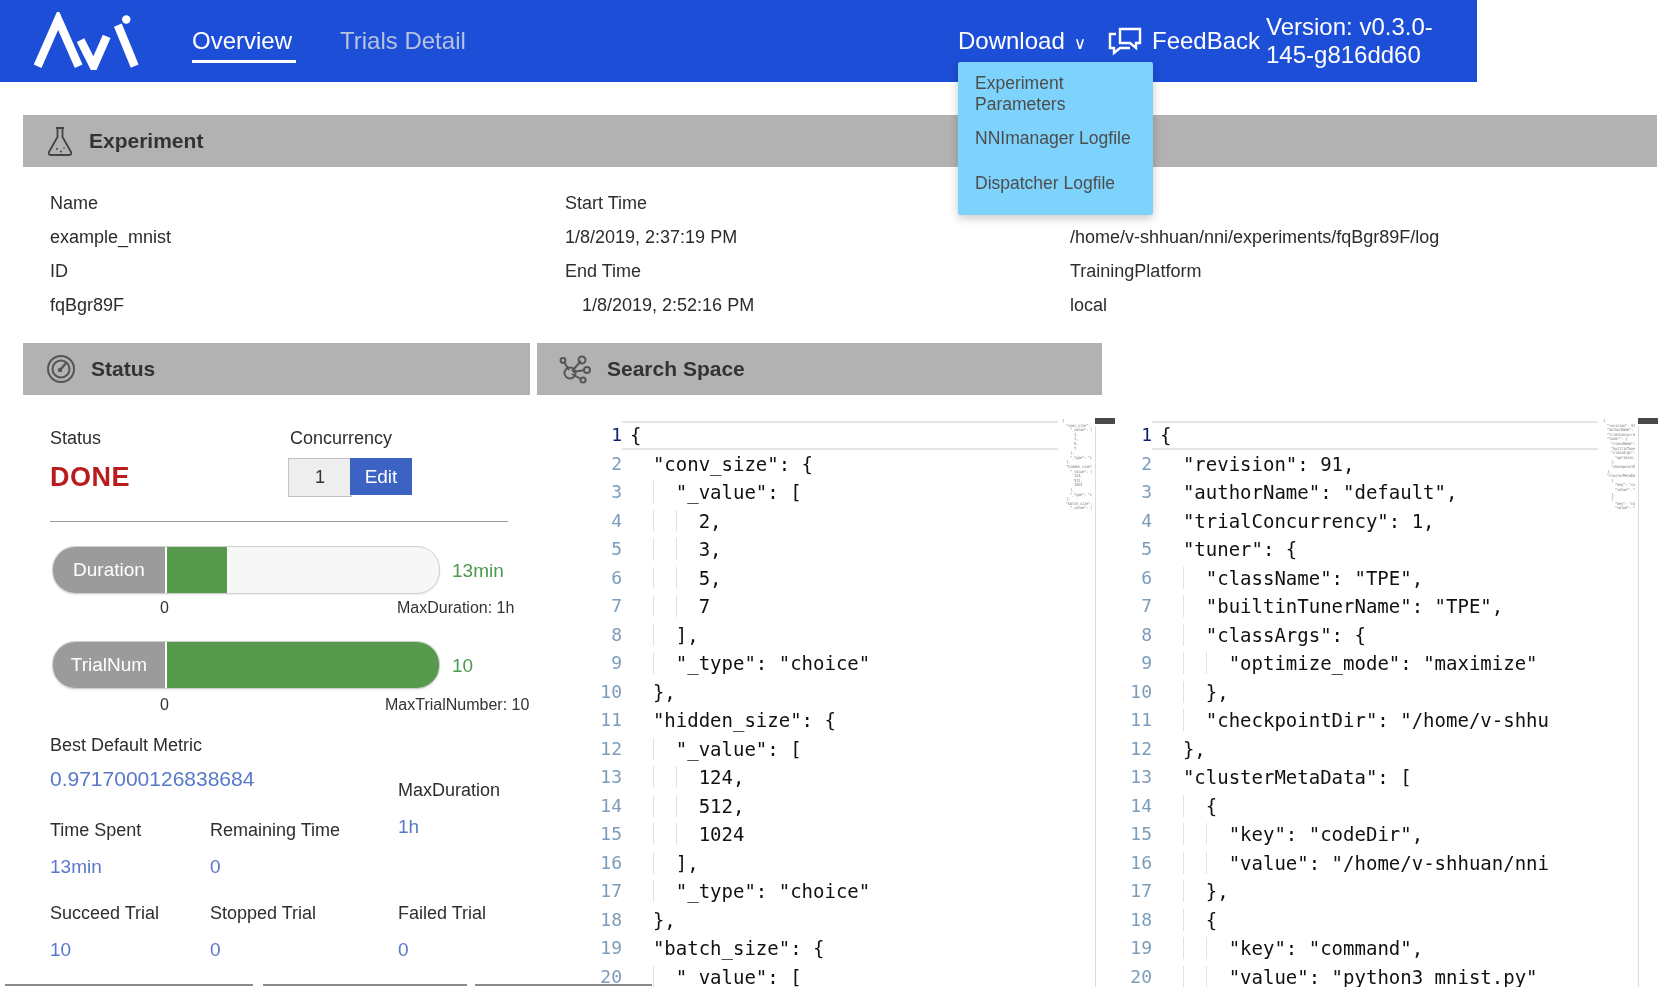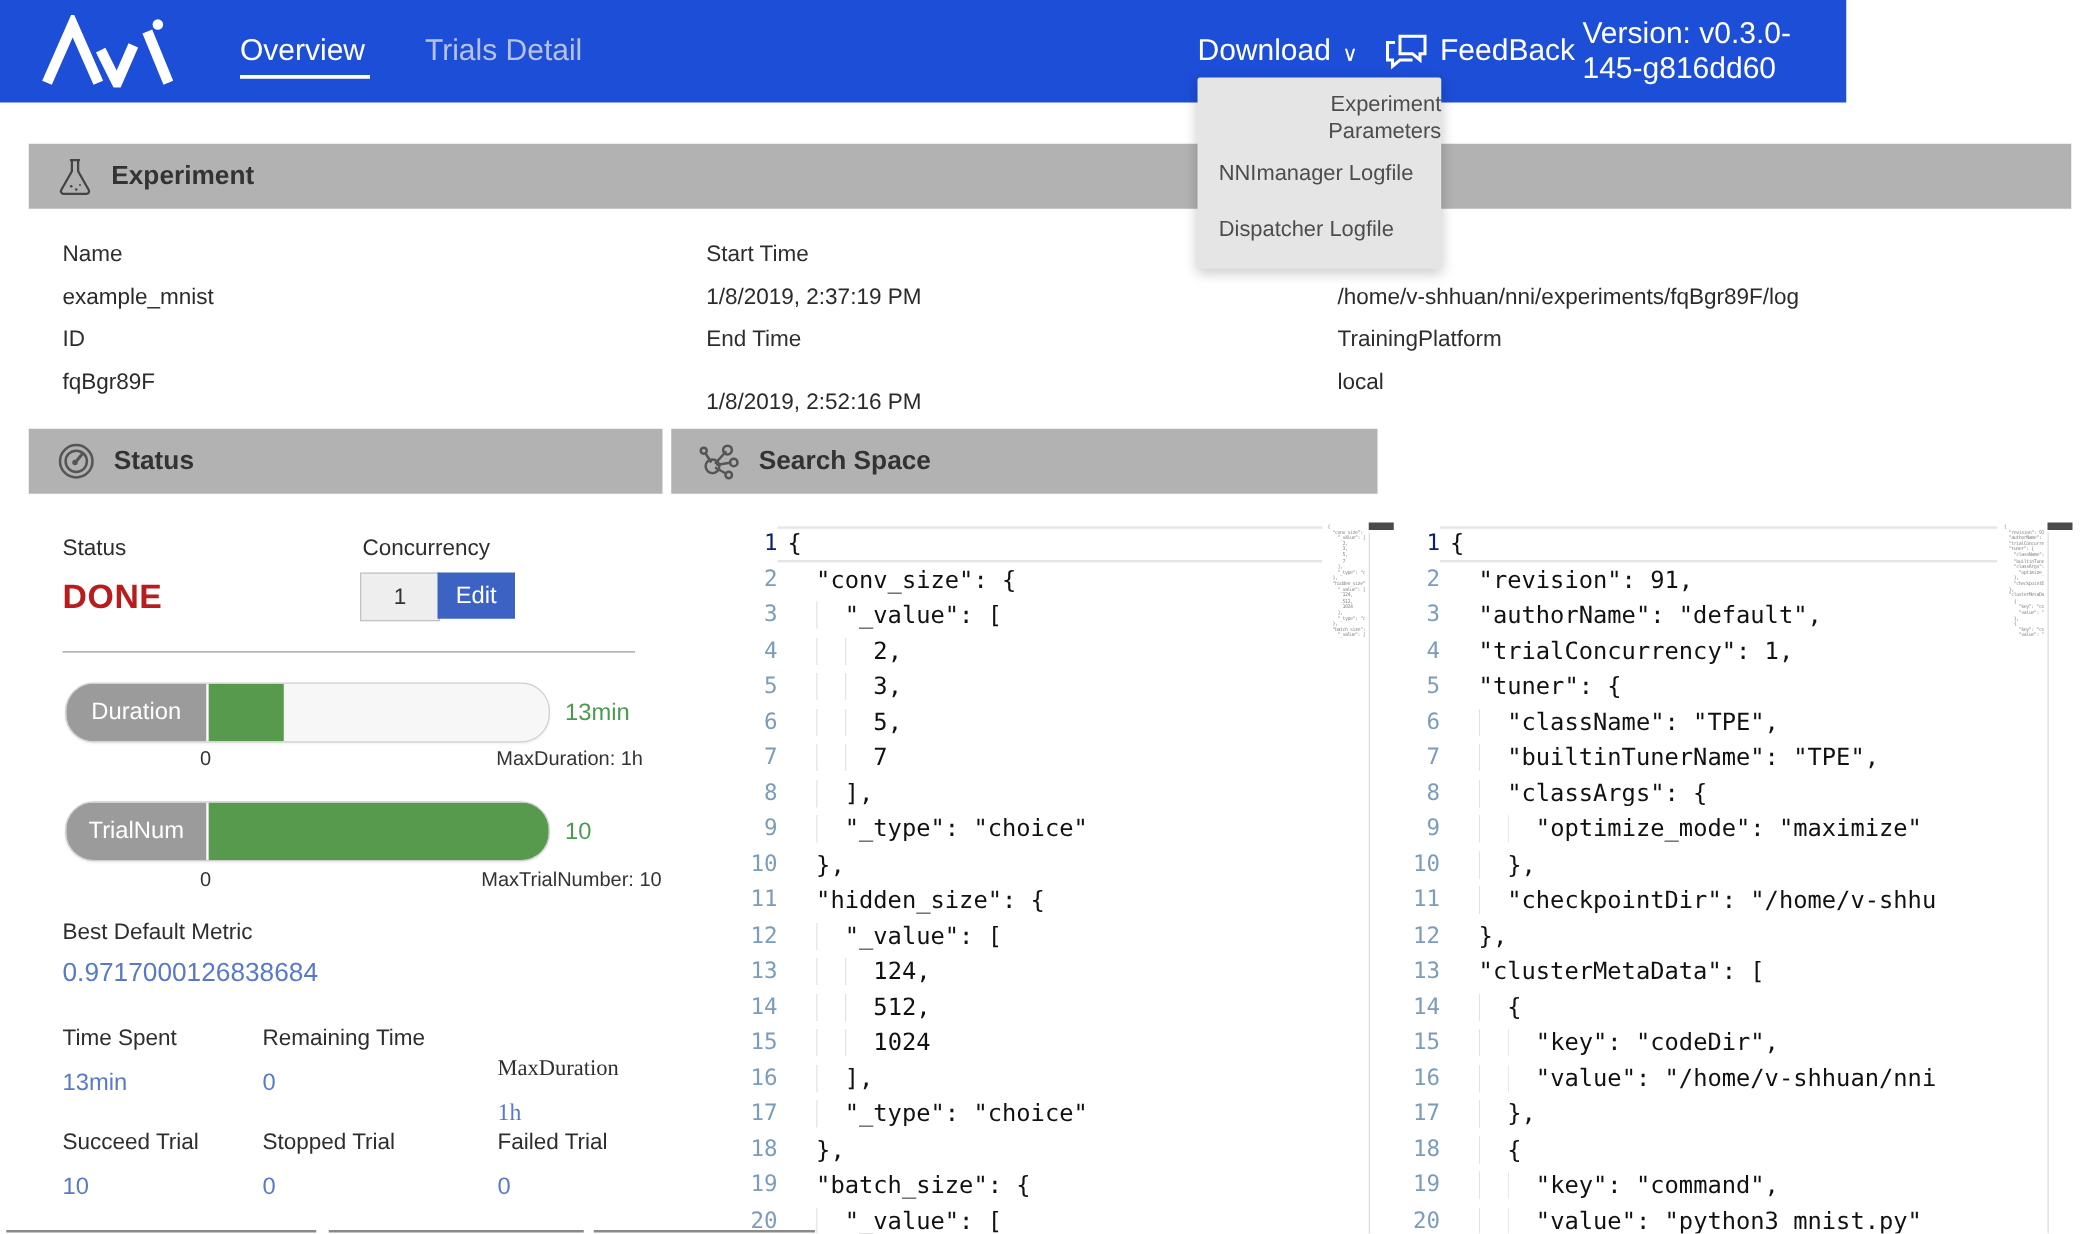--- a/index.html
+++ b/index.html
@@ -9,22 +9,22 @@
 
   
   .navbar{left:0;top:0;width:1477px;height:82px;background:#1d4ed8;}
   .nav-tab{top:0;height:82px;display:flex;align-items:center;font-size:24px;cursor:pointer;}
   .nav-tab.active{color:#ffffff;}
   .nav-tab.inactive{color:#b6c3e0;}
   .tab-underline{height:3px;background:#fff;}
   .nav-right{color:#fff;font-size:24px;display:flex;align-items:center;height:82px;}
 
   
-  .menu{left:958px;top:62px;width:195px;background:#e5e5e5;border-radius:2px;z-index:60;
-        box-shadow:0 3px 10px rgba(0,0,0,.22);padding:9px 0;text-align:right;}
+  .menu{left:958px;top:62px;width:195px;background:#7dd3fc;border-radius:2px;z-index:60;
+        box-shadow:0 3px 10px rgba(0,0,0,.22);padding:9px 0;}
   .menu-item{height:45px;display:flex;align-items:center;padding-left:17px;
              font-size:17.5px;color:#4d4d4d;cursor:pointer;}
 
   
   .sec-bar{background:#b2b2b2;display:flex;align-items:center;}
   .sec-title{font-size:21px;font-weight:bold;color:#333;margin-left:14px;}
   .sec-icon{margin-left:22px;display:flex;align-items:center;}
 
   .lbl{font-size:18px;color:#2e2e2e;}
   .val{font-size:18px;color:#2b2b2b;}
@@ -119,21 +119,21 @@
   </div>
 
   <div class="abs lbl" style="left:50px;top:193px;">Name</div>
   <div class="abs val" style="left:50px;top:227px;">example_mnist</div>
   <div class="abs lbl" style="left:50px;top:261px;">ID</div>
   <div class="abs val" style="left:50px;top:295px;">fqBgr89F</div>
 
   <div class="abs lbl" style="left:565px;top:193px;">Start Time</div>
   <div class="abs val" style="left:565px;top:227px;">1/8/2019, 2:37:19 PM</div>
   <div class="abs lbl" style="left:565px;top:261px;">End Time</div>
-  <div class="abs val" style="left:565px;top:295px;margin-top:16px;">1/8/2019, 2:52:16 PM</div>
+  <div class="abs val" style="left:582px;top:295px;">1/8/2019, 2:52:16 PM</div>
 
   <div class="abs val" style="left:1070px;top:227px;">/home/v-shhuan/nni/experiments/fqBgr89F/log</div>
   <div class="abs lbl" style="left:1070px;top:261px;">TrainingPlatform</div>
   <div class="abs val" style="left:1070px;top:295px;">local</div>
 
   <div class="abs sec-bar" style="left:23px;top:343px;width:507px;height:52px;">
     <span class="sec-icon">
       <svg width="32" height="32" viewBox="0 0 32 32" fill="none" stroke="#555" stroke-width="2">
         <circle cx="16" cy="16" r="13"></circle>
         <circle cx="16" cy="16" r="8.5"></circle>
@@ -187,21 +187,21 @@
   <div class="abs metric" style="left:50px;top:767px;">0.9717000126838684</div>
 
   <div class="abs" style="left:50px;top:820px;">
     <div class="stat-lbl">Time Spent</div>
     <div class="stat-val">13min</div>
   </div>
   <div class="abs" style="left:210px;top:820px;">
     <div class="stat-lbl">Remaining Time</div>
     <div class="stat-val">0</div>
   </div>
-  <div class="abs" style="left:398px;top:844px;font-family:Liberation Serif, serif;">
+  <div class="abs" style="left:398px;top:780px;">
     <div class="stat-lbl">MaxDuration</div>
     <div class="stat-val">1h</div>
   </div>
   <div class="abs" style="left:50px;top:903px;">
     <div class="stat-lbl">Succeed Trial</div>
     <div class="stat-val">10</div>
   </div>
   <div class="abs" style="left:210px;top:903px;">
     <div class="stat-lbl">Stopped Trial</div>
     <div class="stat-val">0</div>

